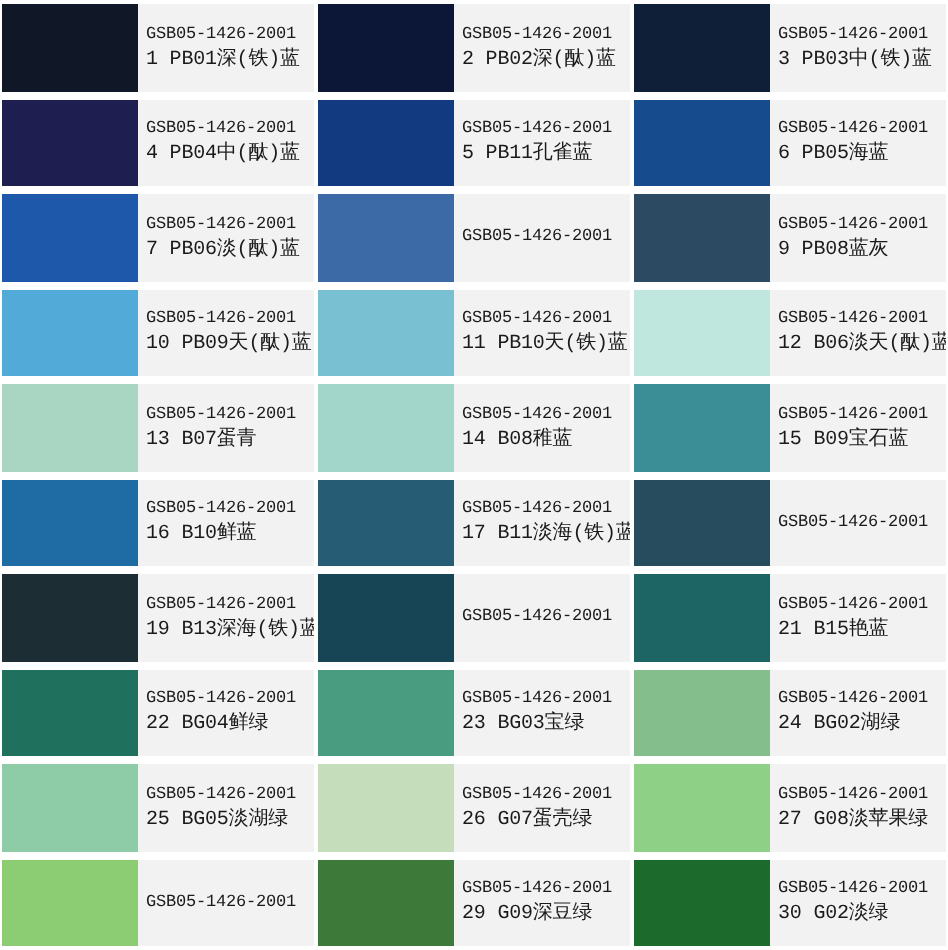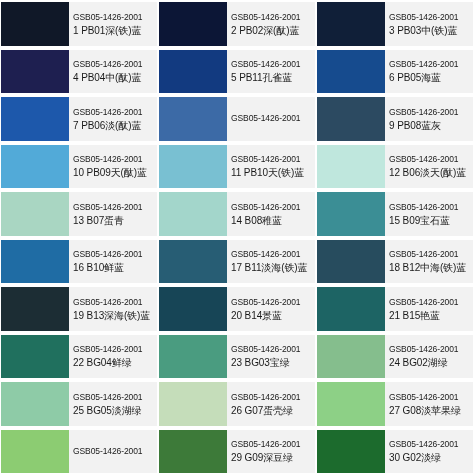--- a/index.html
+++ b/index.html
@@ -13,20 +13,21 @@
     font-family: "Liberation Sans", "DejaVu Sans", sans-serif;
     overflow: hidden;
   }
   #chart {
     width: 474px;
     height: 475px;
     display: grid;
     grid-template-columns: 158px 158px 158px;
     grid-auto-rows: 47.5px;
     background: #ffffff;
+    font-family: Liberation Mono, monospace;
   }
   .cell {
     display: flex;
     flex-direction: row;
     align-items: stretch;
     overflow: hidden;
     box-sizing: border-box;
     padding: 2px 1px 2px 1px;
   }
   .swatch {
@@ -179,35 +180,33 @@
       <div class="swatch" style="background: rgb(39, 93, 116);"></div>
       <div class="info">
         <div class="std-code">GSB05-1426-2001</div>
         <div class="color-name">17 B11淡海(铁)蓝</div>
       </div>
     </div>
     <div class="cell">
       <div class="swatch" style="background: rgb(39, 76, 94);"></div>
       <div class="info">
         <div class="std-code">GSB05-1426-2001</div>
-        <div class="color-name">18 B12中海(铁)蓝</div>
       </div>
     </div>
     <div class="cell">
       <div class="swatch" style="background: rgb(28, 45, 52);"></div>
       <div class="info">
         <div class="std-code">GSB05-1426-2001</div>
         <div class="color-name">19 B13深海(铁)蓝</div>
       </div>
     </div>
     <div class="cell">
       <div class="swatch" style="background: rgb(23, 69, 86);"></div>
       <div class="info">
         <div class="std-code">GSB05-1426-2001</div>
-        <div class="color-name">20 B14景蓝</div>
       </div>
     </div>
     <div class="cell">
       <div class="swatch" style="background: rgb(29, 100, 100);"></div>
       <div class="info">
         <div class="std-code">GSB05-1426-2001</div>
         <div class="color-name">21 B15艳蓝</div>
       </div>
     </div>
     <div class="cell">

